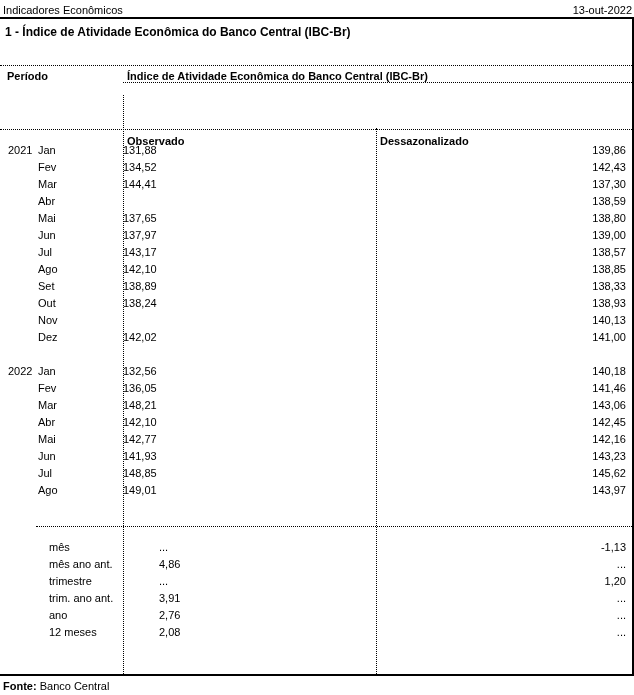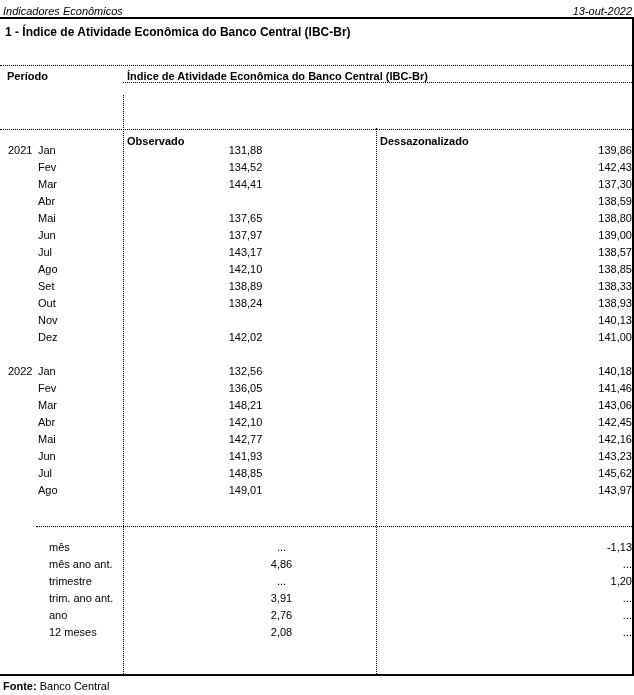--- a/index.html
+++ b/index.html
@@ -6,26 +6,25 @@
   body {
     width: 634px; height: 695px;
     font-family: "Liberation Sans", sans-serif;
     color: #000;
     overflow: hidden;
   }
   .page-header {
     height: 17px;
     display: flex;
     justify-content: space-between;
-    align-items: flex-end;
+    align-items: center;
     padding: 3px 2px 0 3px;
     box-sizing: border-box;
     font-size: 11px;
     line-height: 12px;
-    font-style: italic;
   }
   .report-box {
     position: relative;
     width: 634px;
     height: 659px;
     box-sizing: border-box;
     border-top: 2px solid #000;
     border-right: 2px solid #000;
     border-bottom: 2px solid #000;
   }
@@ -82,22 +81,22 @@
     border-top: 1px dotted #000;
     padding-top: 12px;
     font-size: 11px;
     margin-left: 36px;
   }
   .trow { display: flex; height: 17px; line-height: 17px; }
   .row-gap { height: 17px; }
   .c-year  { width: 38px;  box-sizing: border-box; padding-left: 8px; }
   .c-month { width: 85px;  box-sizing: border-box; }
   .c-label { width: 123px; box-sizing: border-box; padding-left: 13px; }
-  .c-obs   { width: 253px; box-sizing: border-box; text-align: center; padding-right: 8px; }
-  .c-des   { flex: 1;      box-sizing: border-box; text-align: right; padding-right: 0; }
+  .c-obs   { width: 253px; box-sizing: border-box; text-align: left; padding-right: 8px; }
+  .c-des   { flex: 1;      box-sizing: border-box; text-align: right; padding-right: 6px; }
   .vline-1 {
     position: absolute; width: 0;
     left: 123px; top: 76px; bottom: 0;
     border-left: 1px dotted #000;
   }
   .vline-2 {
     position: absolute; width: 0;
     left: 376px; top: 109px; bottom: 0;
     border-left: 1px dotted #000;
   }

